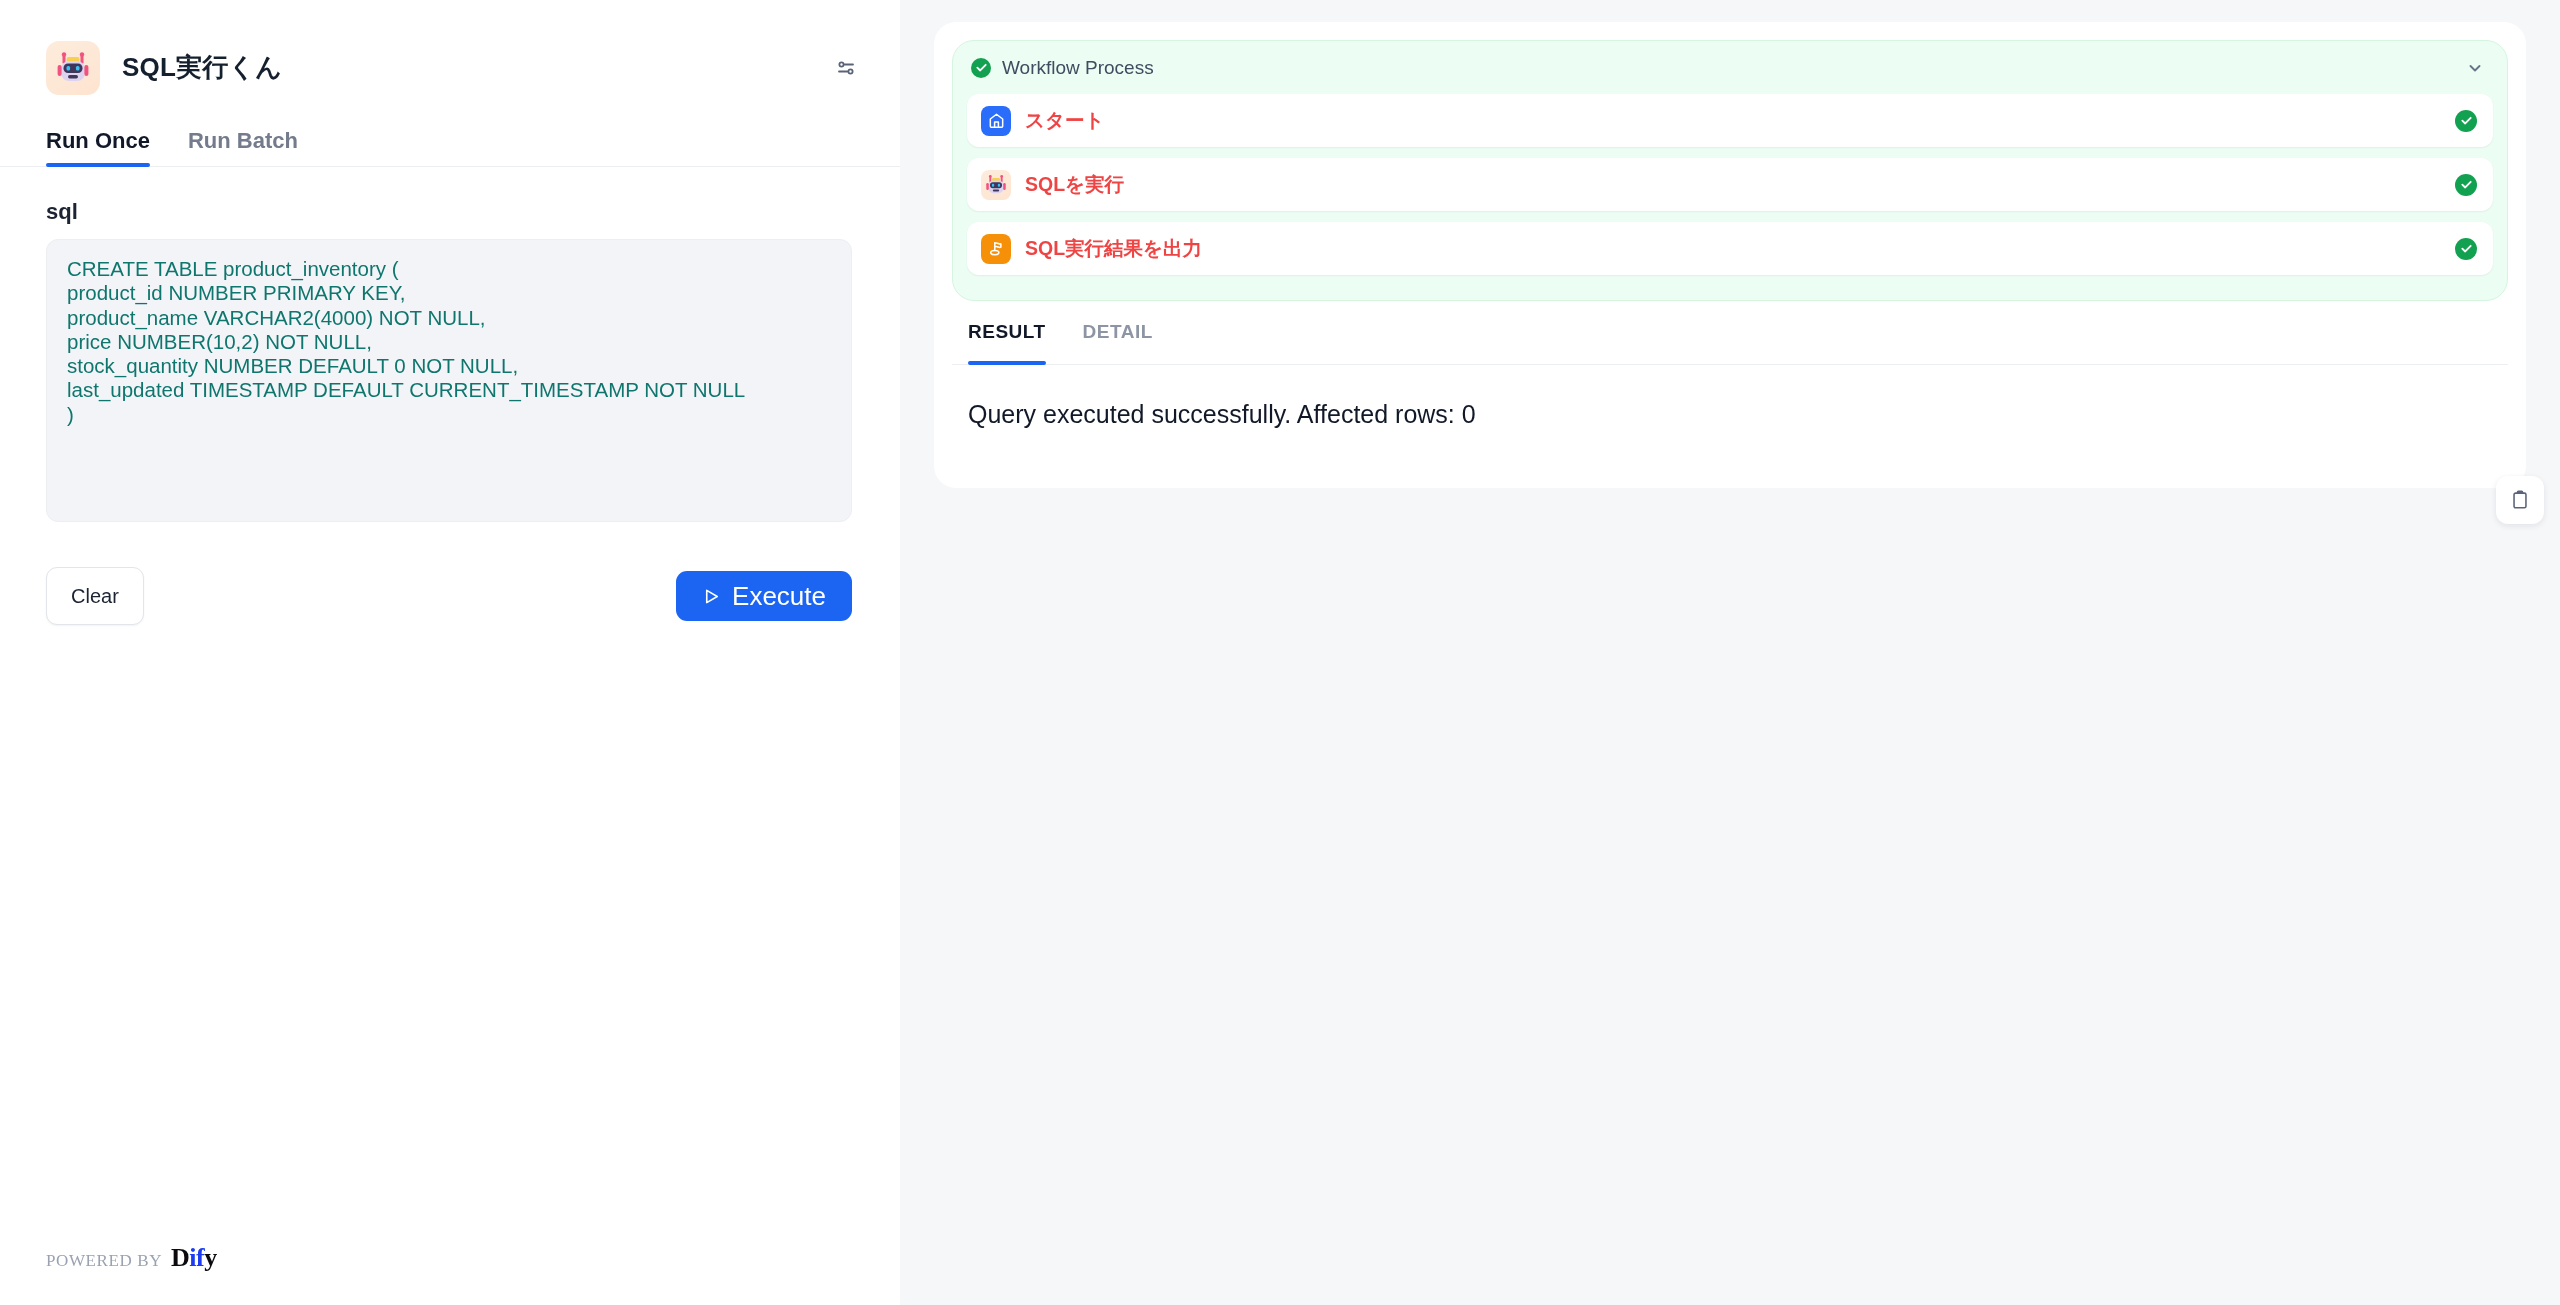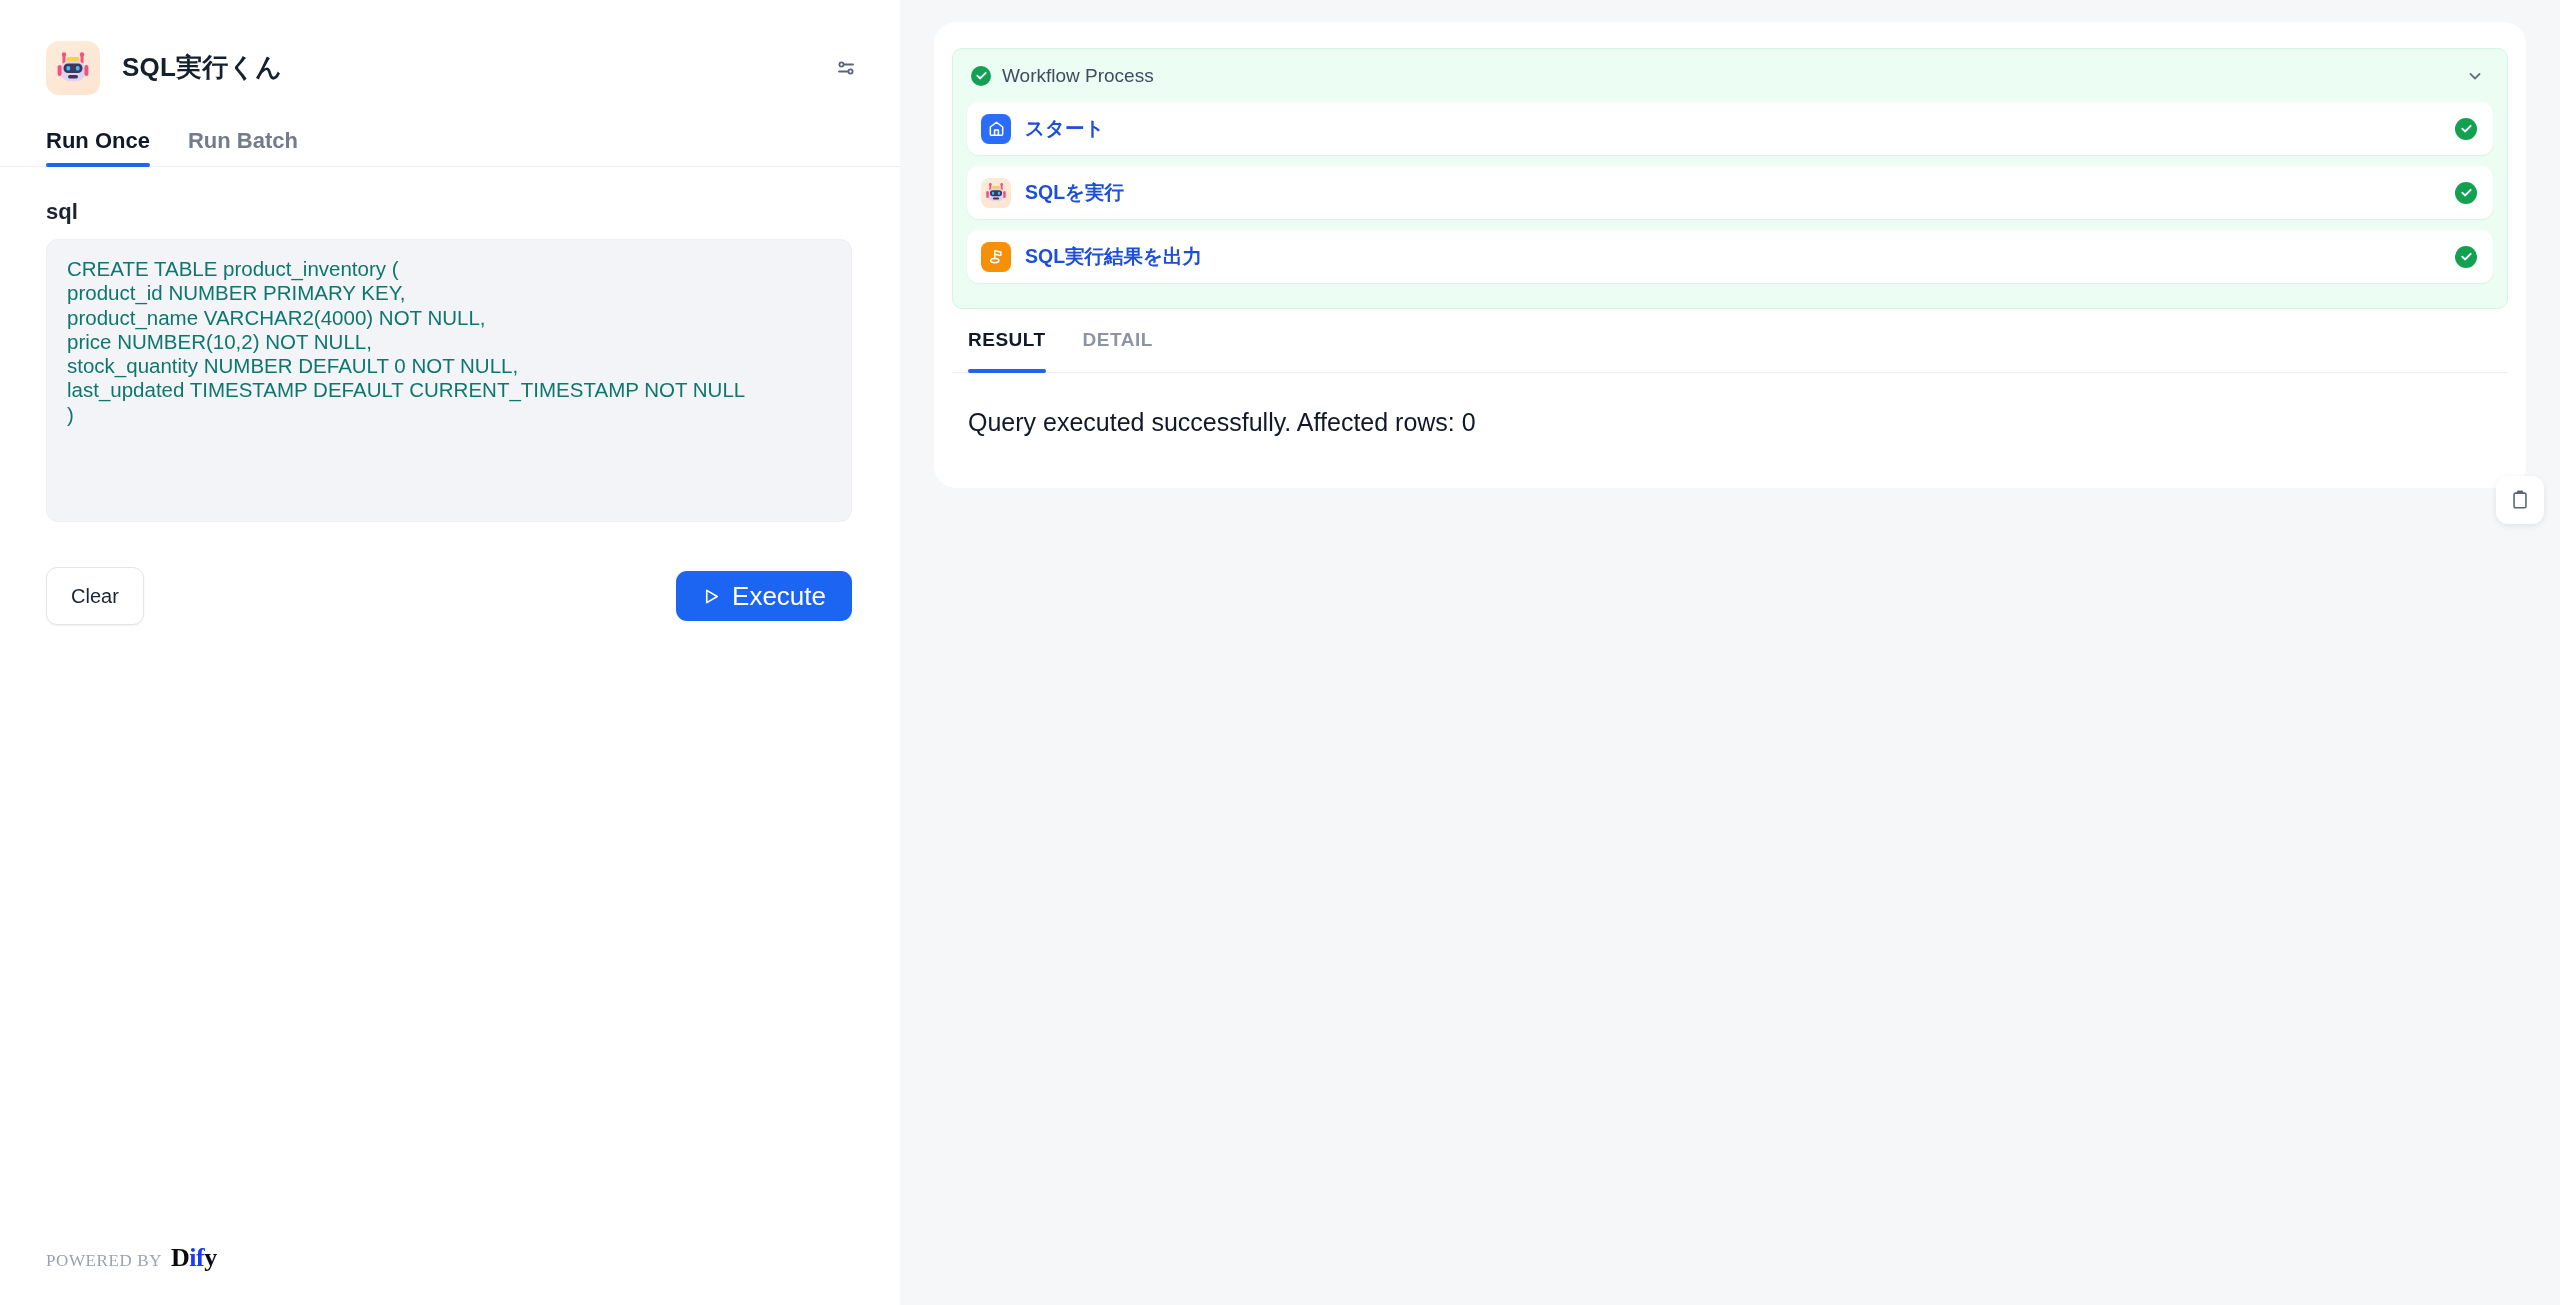--- a/index.html
+++ b/index.html
@@ -182,24 +182,23 @@
     background: #ffffff;
     border-radius: 22px;
     width: 100%;
     padding: 18px 18px 0 18px;
     position: relative;
     min-height: 466px;
   }
   .workflow-box {
     background: #ecfdf3;
     border: 1px solid #d5f5e0;
-    border-radius: 10px;
+    border-radius: 22px;
     padding: 0 0 14px 0;
     overflow: hidden;
-    margin-top: 8px;
   }
   .workflow-header {
     display: flex;
     align-items: center;
     height: 53px;
     padding: 0 22px 0 18px;
     cursor: pointer;
   }
   .wf-check {
     width: 20px; height: 20px;
@@ -236,21 +235,21 @@
     display:flex;align-items:center;justify-content:center;
     flex: 0 0 30px;
   }
   .step-icon.start { background: #296dfa; }
   .step-icon.agent { background: linear-gradient(145deg,#fdecdc 0%,#fde4d0 100%); }
   .step-icon.output { background: #f79009; }
   .step-label {
     margin-left: 14px;
     font-size: 19.5px;
     font-weight: 700;
-    color: #1d4ed8;
+    color: #ef4444;
   }
   .step-status {
     margin-left: auto;
     width: 22px; height: 22px;
     border-radius: 50%;
     background: #12a150;
     display:flex;align-items:center;justify-content:center;
     flex: 0 0 22px;
   }
 

